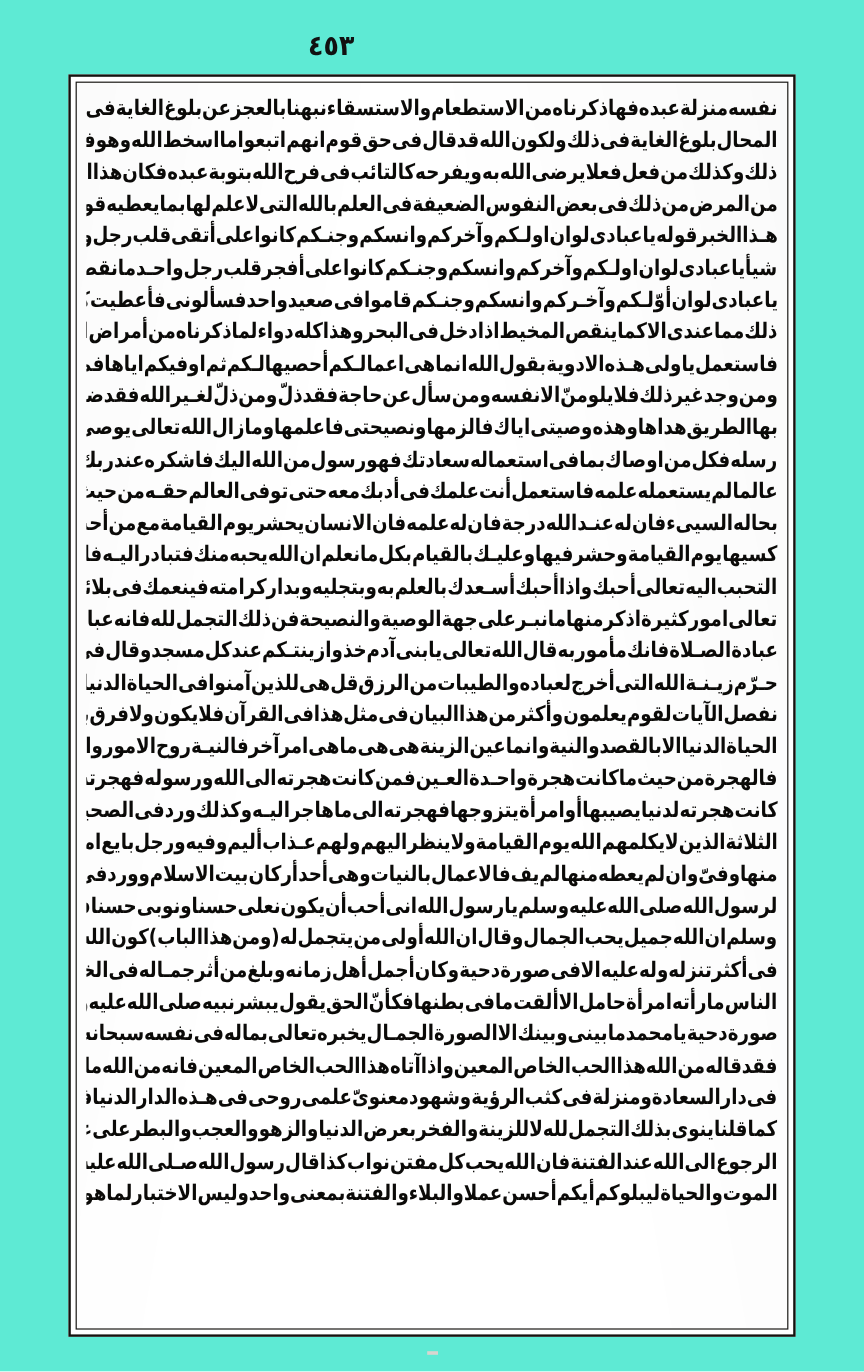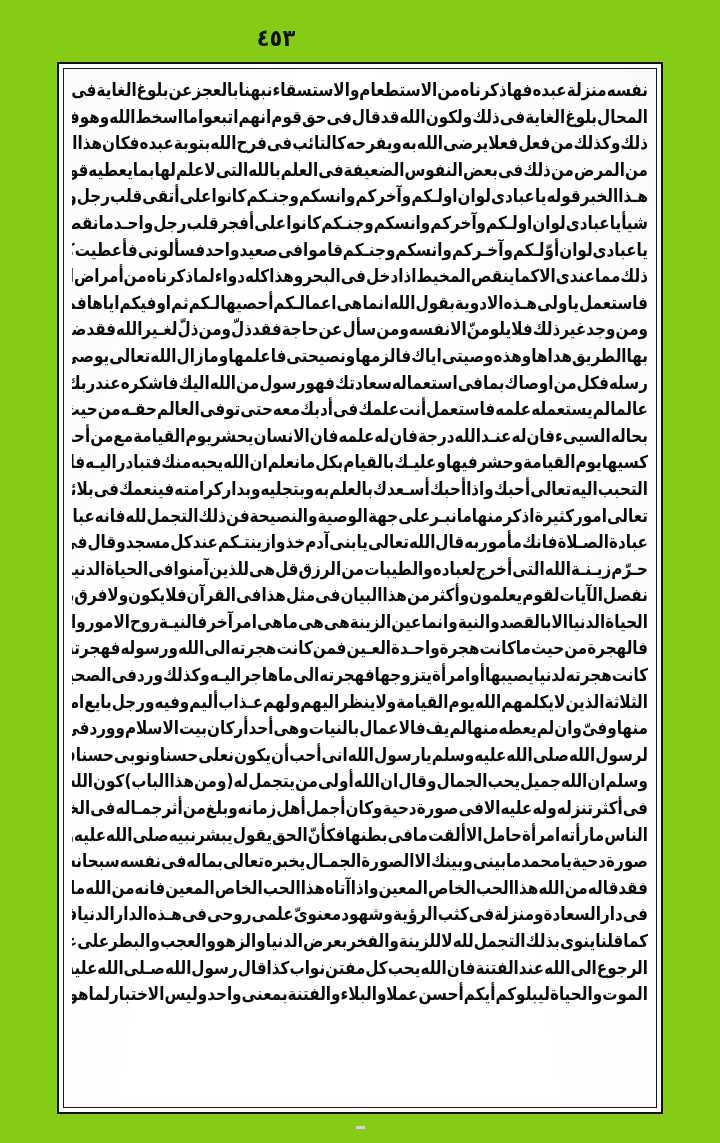--- a/index.html
+++ b/index.html
@@ -13,21 +13,21 @@
     height: 1143px;
     position: relative;
     font-family: "DejaVu Sans", "Liberation Sans", sans-serif;
     overflow: hidden;
   }
 
   .page {
     width: 720px;
     height: 1143px;
     position: relative;
-    background: #84cc16;
+    background: #5eead4;
     box-sizing: border-box;
   }
 
   
   .folio {
     position: absolute;
     top: 26px;
     left: 0;
     width: 720px;
     text-align: center;

